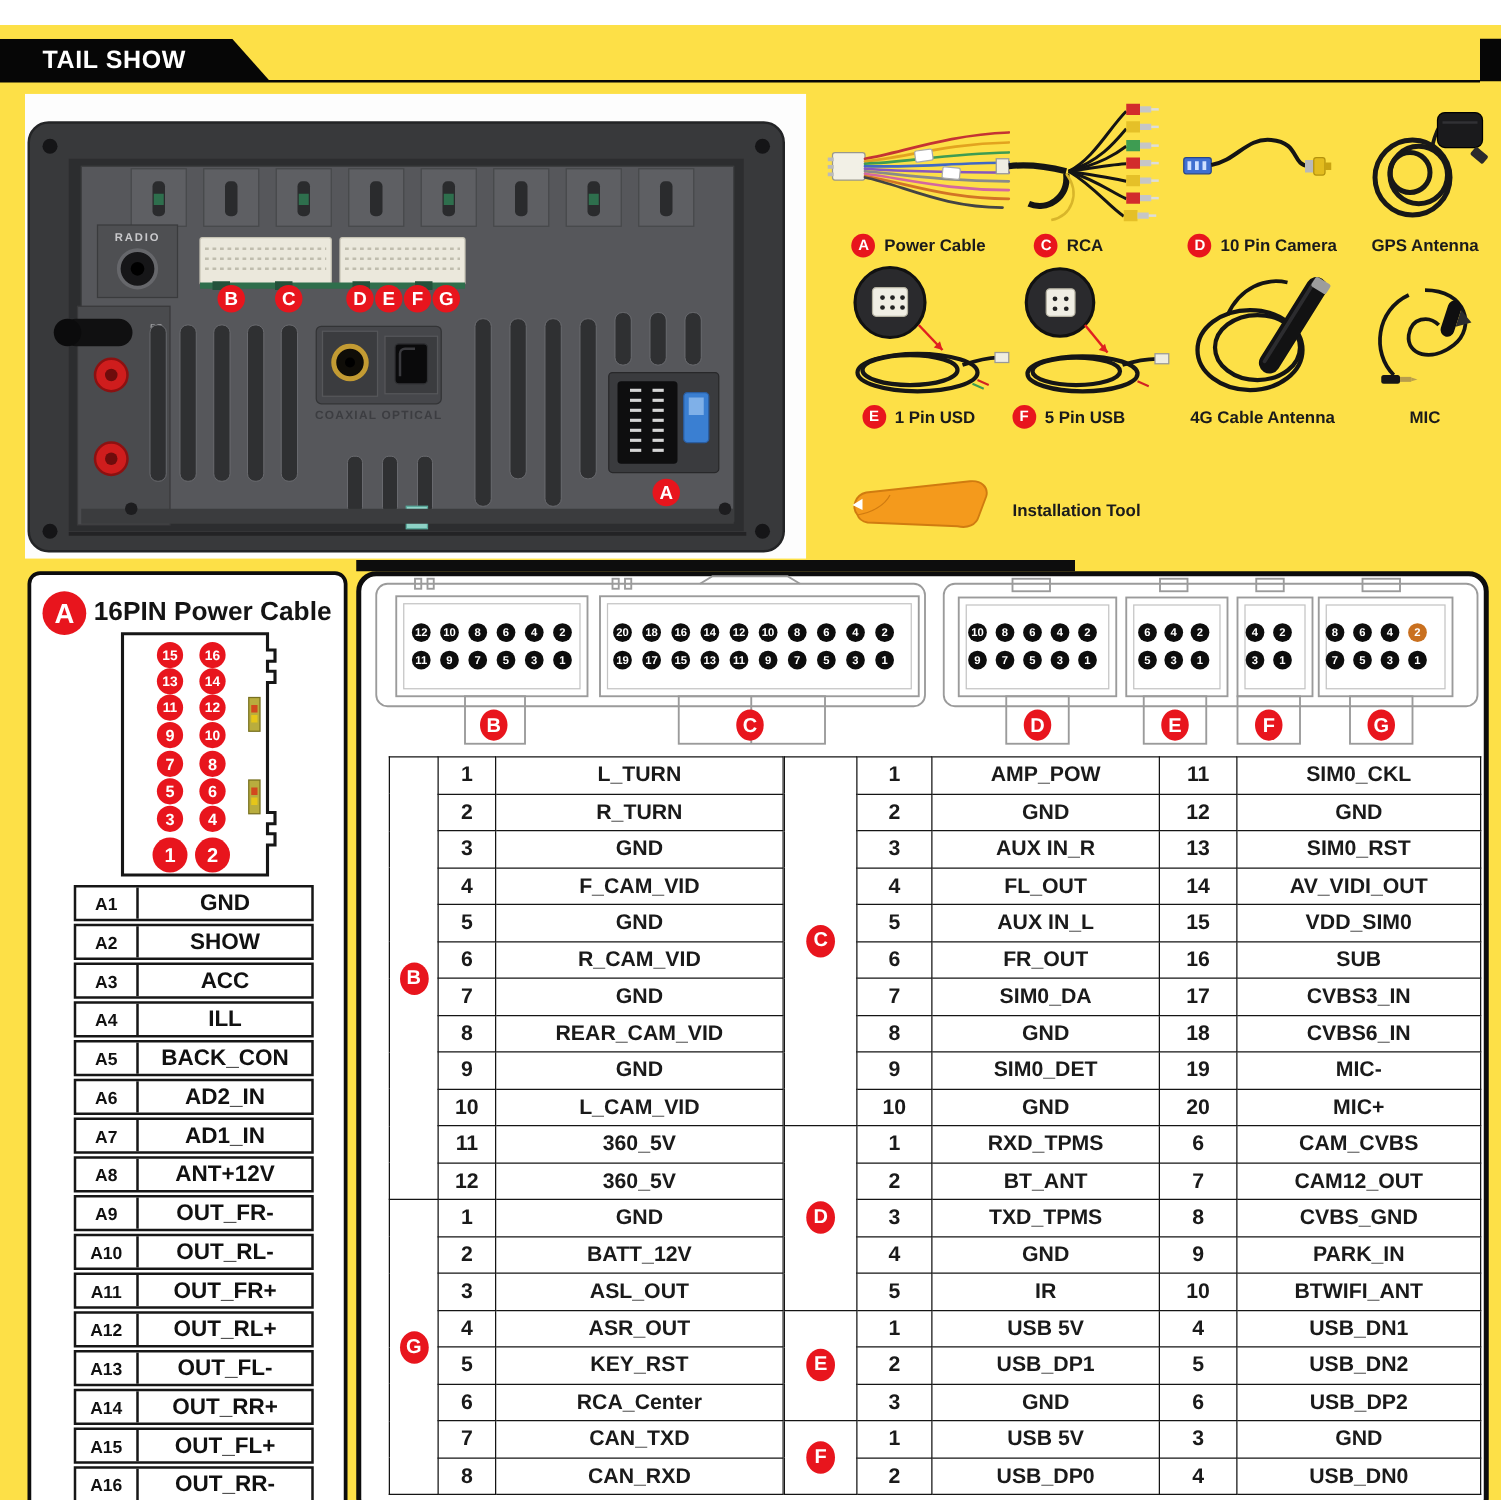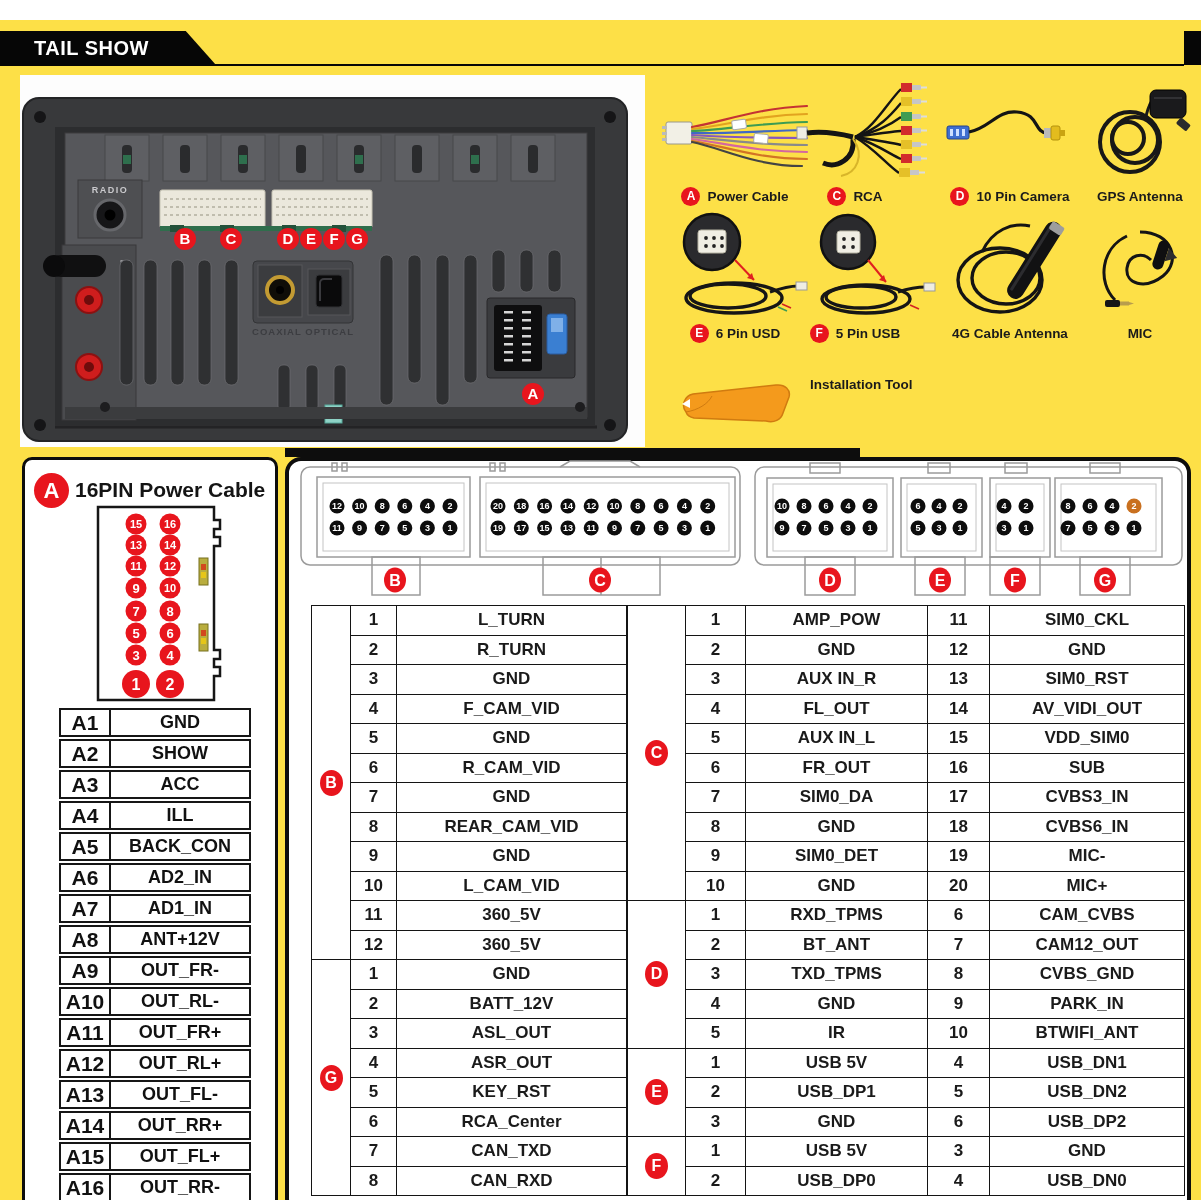--- a/index.html
+++ b/index.html
@@ -24,21 +24,21 @@
   
   .a-panel{position:absolute;left:22px;top:437px;width:256px;height:758px;
            border:3px solid #0d0d0d;border-radius:10px;box-sizing:border-box;background:#fff;}
   .a-head-badge{position:absolute;left:9px;top:13px;width:35px;height:35px;border-radius:50%;
                 background:#e8151d;color:#fff;font-size:22px;font-weight:bold;
                 display:flex;align-items:center;justify-content:center;}
   .a-title{position:absolute;left:50px;top:18px;font-size:21px;font-weight:bold;color:#141414;white-space:nowrap;}
   .a-table{position:absolute;left:34px;top:248px;width:192px;}
   .atable-row{display:flex;height:29px;border:2px solid #161616;box-sizing:border-box;margin-bottom:2px;background:#fff;}
   .atable-row .code{width:48px;border-right:2px solid #161616;display:flex;align-items:center;
-                    justify-content:center;font-size:21px;font-weight:bold;}
+                    justify-content:center;font-size:14px;font-weight:bold;}
   .atable-row .val{flex:1;display:flex;align-items:center;justify-content:center;font-size:18px;font-weight:bold;}
   
   .main-panel{position:absolute;left:285px;top:437px;width:906px;height:758px;
               border:4px solid #0d0d0d;border-radius:16px;box-sizing:border-box;background:#fff;}
   .top-bar{position:absolute;left:285px;top:428px;width:575px;height:9px;background:#0d0d0d;}
   
   table.pintable{position:absolute;border-collapse:collapse;table-layout:fixed;background:#fff;}
   table.pintable td{border:1.5px solid #141414;text-align:center;vertical-align:middle;
                     font-size:17px;font-weight:bold;padding:0;color:#1a1a1a;overflow:hidden;white-space:nowrap;}
   .gbadge{width:23px;height:26px;border-radius:50%;background:#e8151d;color:#fff;font-size:16px;
@@ -344,33 +344,33 @@
     </div>
   <div class="acc-label" style="left:935px;top:166px;width:150px;">
       <span class="acc-badge">D</span>
       <span>10 Pin Camera</span>
     </div>
   <div class="acc-label" style="left:1075px;top:166px;width:130px;">
       <span>GPS Antenna</span>
     </div>
   <div class="acc-label" style="left:660px;top:303px;width:150px;">
       <span class="acc-badge">E</span>
-      <span>6 Pin USD</span>
+      <span>1 Pin USD</span>
     </div>
   <div class="acc-label" style="left:800px;top:303px;width:110px;">
       <span class="acc-badge">F</span>
       <span>5 Pin USB</span>
     </div>
   <div class="acc-label" style="left:935px;top:303px;width:150px;">
       <span>4G Cable Antenna</span>
     </div>
   <div class="acc-label" style="left:1075px;top:303px;width:130px;">
       <span>MIC</span>
     </div>
-  <div class="acc-label start" style="left:810px;top:354px;width:200px;">
+  <div class="acc-label start" style="left:810px;top:378px;width:200px;">
       <span>Installation Tool</span>
     </div>
 
   <div class="a-panel">
     <div class="a-head-badge">A</div>
     <div class="a-title">16PIN Power Cable</div>
     <svg class="abs" style="left:40px;top:42px;" width="200" height="205" viewBox="0 0 200 205">
       <path d="M33,5 H149 V18 h6 v9 h-6 v8 h6 v9 h-6 V148 h6 v9 h-6 v8 h6 v9 h-6 V198 H33 Z" fill="#fff" stroke="#161616" stroke-width="2.5"></path>
       <rect x="134" y="56" width="9" height="27" fill="#b9ad3e" stroke="#77701f"></rect>
       <rect x="136" y="62" width="5" height="6" fill="#d2491e"></rect>

